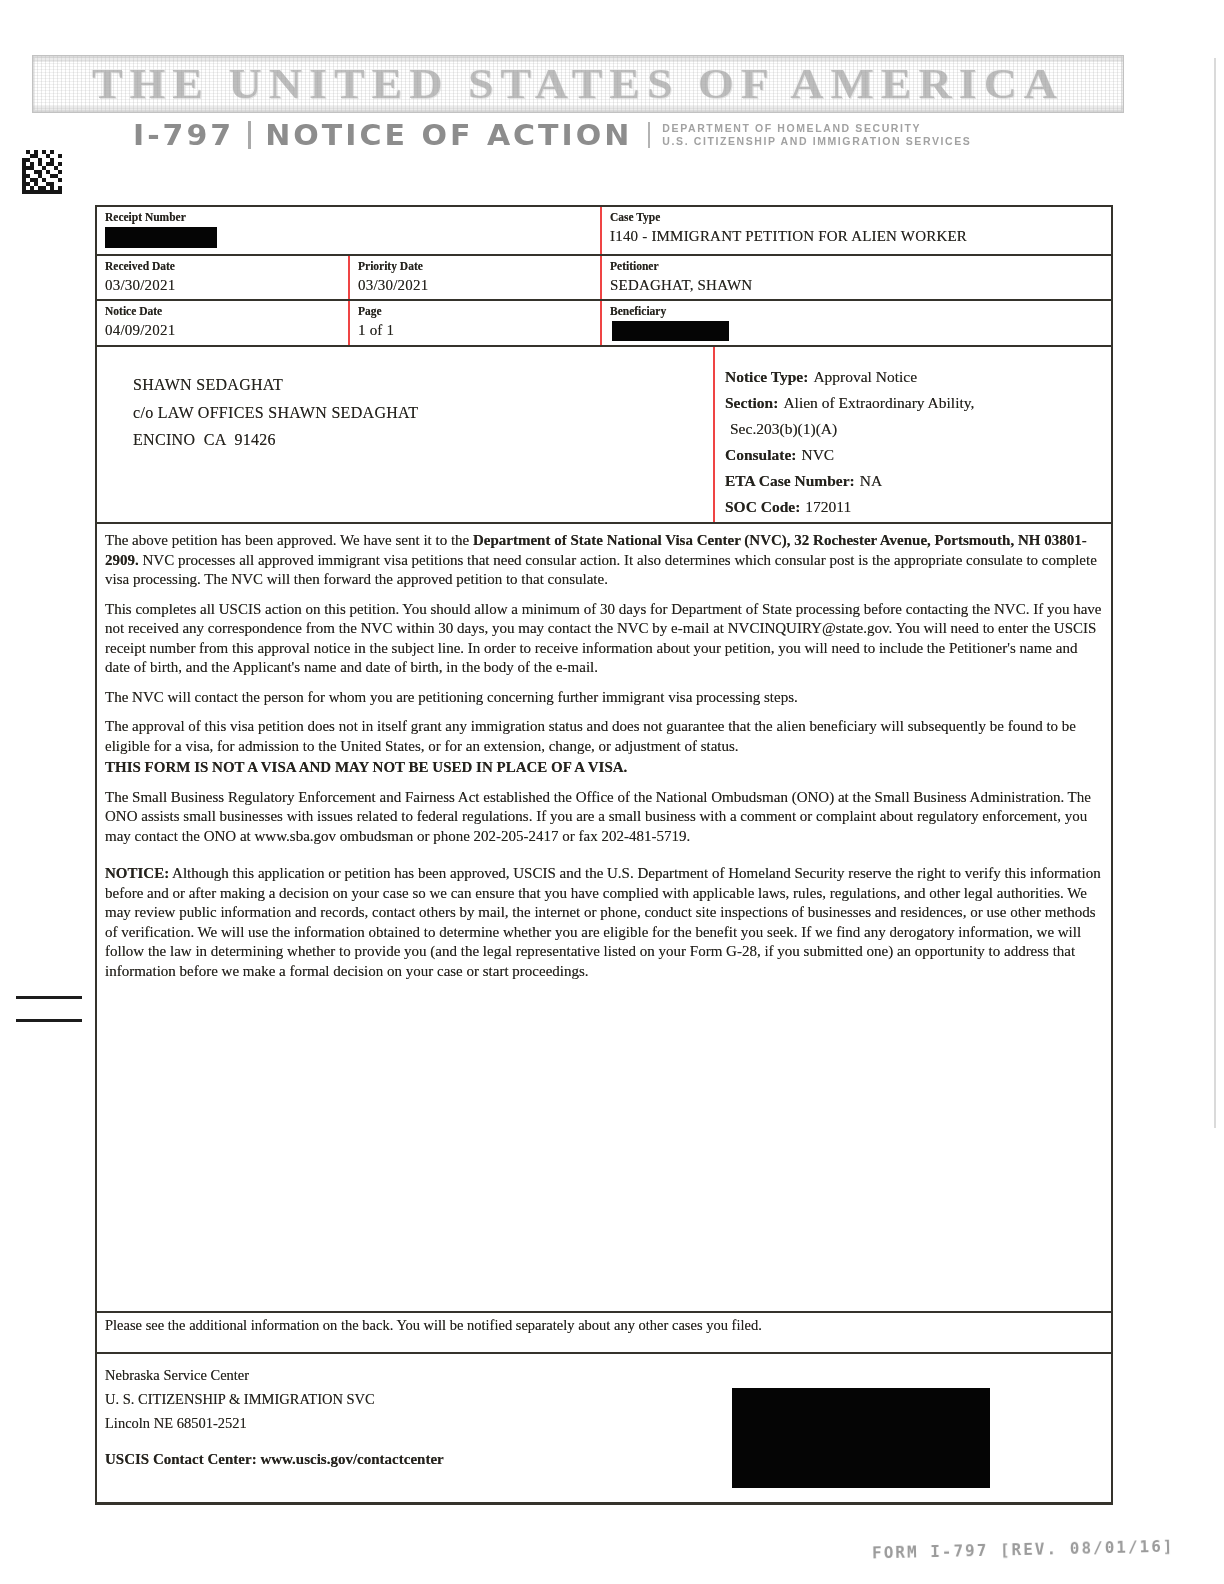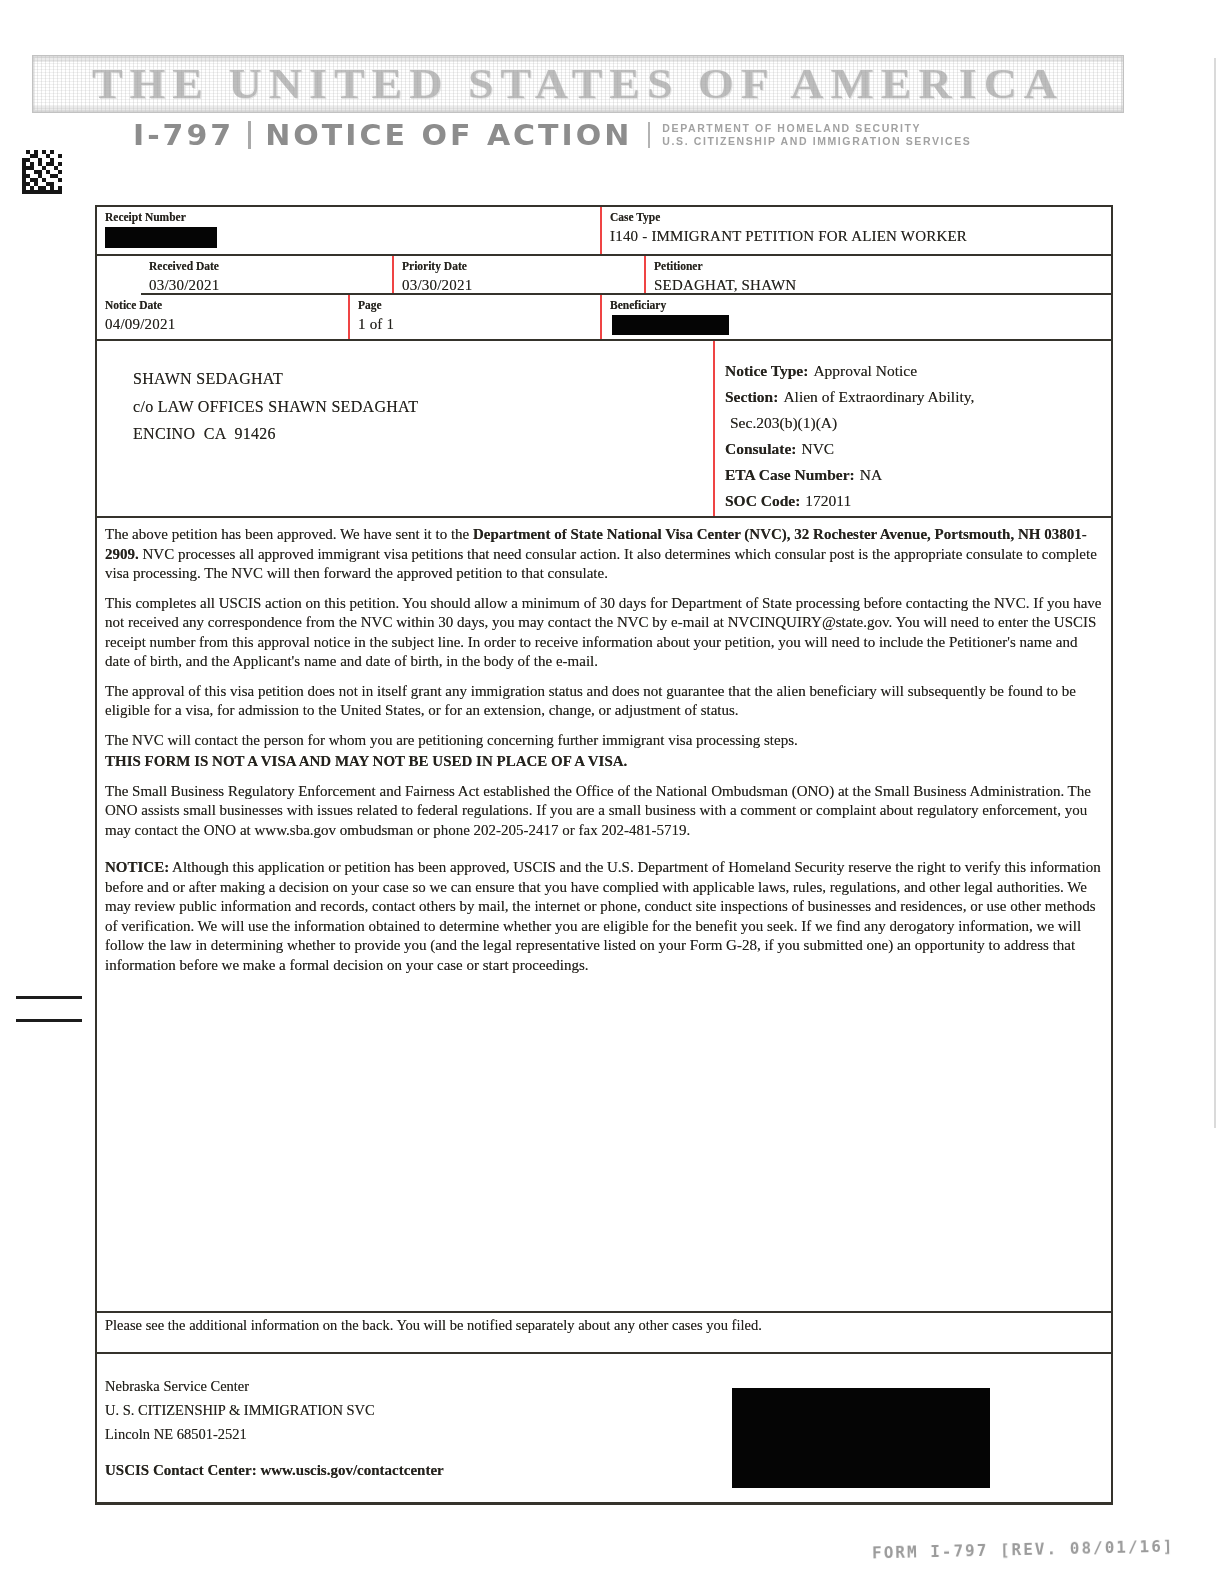--- a/index.html
+++ b/index.html
@@ -66,21 +66,21 @@
     display:flex;flex-direction:column;
     text-shadow:0 0 .5px rgba(45,42,35,.55);
   }
   .row{display:flex;box-sizing:border-box;border-bottom:2px solid #35332c;}
   .cell{box-sizing:border-box;padding:3px 0 0 8px;overflow:hidden;}
   .cell.brd{border-right:2px solid #ef4444;}
   .lbl{font-weight:bold;font-size:11.5px;line-height:14px;display:block;}
   .val{font-size:15px;line-height:18px;display:block;margin-top:3px;letter-spacing:.2px;}
 
   .r1{height:49px;}
-  .r2{height:39px;margin-left:44px;}
+  .r2{height:45px;}
   .r3{height:46px;}
   .c-w505{width:505px;}
   .c-w253{width:253px;}
   .c-w252{width:252px;}
   .c-rest{flex:1;}
 
   .redact{background:#050505;}
   .redact.receipt{width:112px;height:21px;margin:3px 0 0 0;}
   .redact.beneficiary{width:117px;height:20px;margin:3px 0 0 2px;}
 
@@ -97,21 +97,21 @@
   .body-sec p{margin:0 0 10px 0;}
   .bold-line{font-weight:bold;margin-top:-8px !important;}
   .p-notice{margin-top:18px !important;}
 
   
   .back-note{
     height:43px;box-sizing:border-box;
     border-top:2px solid #35332c;border-bottom:2px solid #35332c;
     padding:4px 0 0 8px;font-size:14.5px;
   }
-  .bottom-sec{height:148px;position:relative;padding:20px 0 0 8px;box-sizing:border-box;}
+  .bottom-sec{height:148px;position:relative;padding:9px 0 0 8px;box-sizing:border-box;}
   .office-line{font-size:14.5px;line-height:24px;}
   .contact-line{font-size:15px;font-weight:bold;margin-top:16px;}
   .redact.bottom-box{position:absolute;left:635px;top:34px;width:258px;height:100px;}
 
   
   .mark-line{position:absolute;left:16px;width:66px;height:3px;background:#1c1c1c;}
   .mark-1{top:996px;}
   .mark-2{top:1019px;}
   .edge-line{position:absolute;left:1214px;top:58px;width:2px;height:1070px;background:#d3d3d3;opacity:.85;}
   .footer-rev{
@@ -235,22 +235,22 @@
         <div class="ntc-line"><strong></strong><span>Sec.203(b)(1)(A)</span></div>
         <div class="ntc-line"><strong>Consulate:</strong><span>NVC</span></div>
         <div class="ntc-line"><strong>ETA Case Number:</strong><span>NA</span></div>
         <div class="ntc-line"><strong>SOC Code:</strong><span>172011</span></div>
       </div>
     </div>
 
     <div class="body-sec">
       <p><span>The above petition has been approved. We have sent it to the </span><strong>Department of State National Visa Center (NVC), 32 Rochester Avenue, Portsmouth, NH 03801-2909.</strong><span> NVC processes all approved immigrant visa petitions that need consular action. It also determines which consular post is the appropriate consulate to complete visa processing. The NVC will then forward the approved petition to that consulate.</span></p>
       <p>This completes all USCIS action on this petition. You should allow a minimum of 30 days for Department of State processing before contacting the NVC. If you have not received any correspondence from the NVC within 30 days, you may contact the NVC by e-mail at NVCINQUIRY@state.gov. You will need to enter the USCIS receipt number from this approval notice in the subject line. In order to receive information about your petition, you will need to include the Petitioner's name and date of birth, and the Applicant's name and date of birth, in the body of the e-mail.</p>
+      <p>The NVC will contact the person for whom you are petitioning concerning further immigrant visa processing steps.</p>
       <p>The approval of this visa petition does not in itself grant any immigration status and does not guarantee that the alien beneficiary will subsequently be found to be eligible for a visa, for admission to the United States, or for an extension, change, or adjustment of status.</p>
-      <p>The NVC will contact the person for whom you are petitioning concerning further immigrant visa processing steps.</p>
       <p class="bold-line">THIS FORM IS NOT A VISA AND MAY NOT BE USED IN PLACE OF A VISA.</p>
       <p>The Small Business Regulatory Enforcement and Fairness Act established the Office of the National Ombudsman (ONO) at the Small Business Administration. The ONO assists small businesses with issues related to federal regulations. If you are a small business with a comment or complaint about regulatory enforcement, you may contact the ONO at www.sba.gov ombudsman or phone 202-205-2417 or fax 202-481-5719.</p>
       <p class="p-notice"><strong>NOTICE:</strong><span> Although this application or petition has been approved, USCIS and the U.S. Department of Homeland Security reserve the right to verify this information before and or after making a decision on your case so we can ensure that you have complied with applicable laws, rules, regulations, and other legal authorities. We may review public information and records, contact others by mail, the internet or phone, conduct site inspections of businesses and residences, or use other methods of verification. We will use the information obtained to determine whether you are eligible for the benefit you seek. If we find any derogatory information, we will follow the law in determining whether to provide you (and the legal representative listed on your Form G-28, if you submitted one) an opportunity to address that information before we make a formal decision on your case or start proceedings.</span></p>
     </div>
 
     <div class="back-note">Please see the additional information on the back. You will be notified separately about any other cases you filed.</div>
 
     <div class="bottom-sec">
       <div class="office-line">Nebraska Service Center</div>
       <div class="office-line">U. S. CITIZENSHIP &amp; IMMIGRATION SVC</div>

